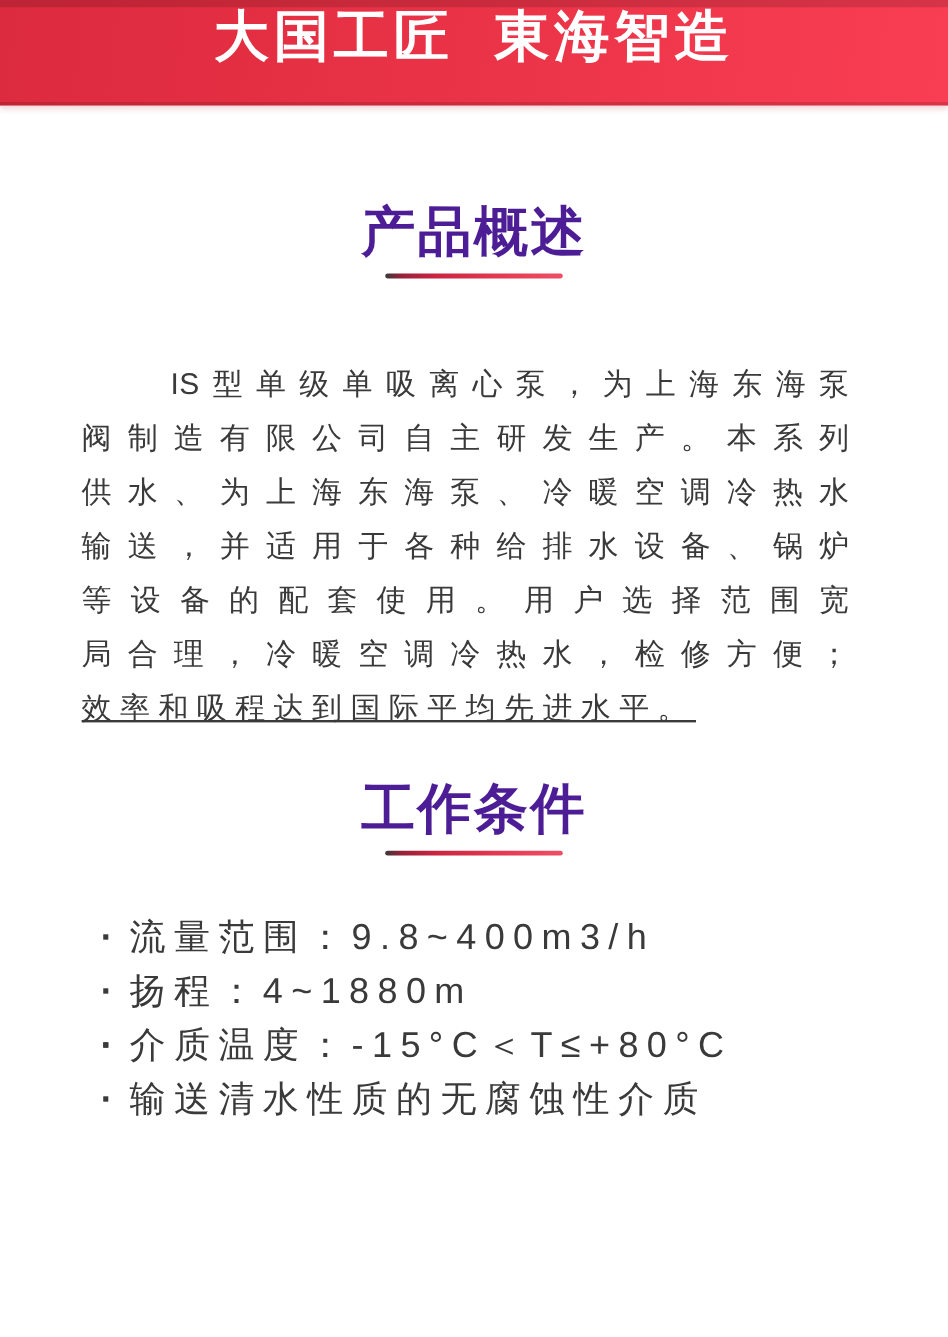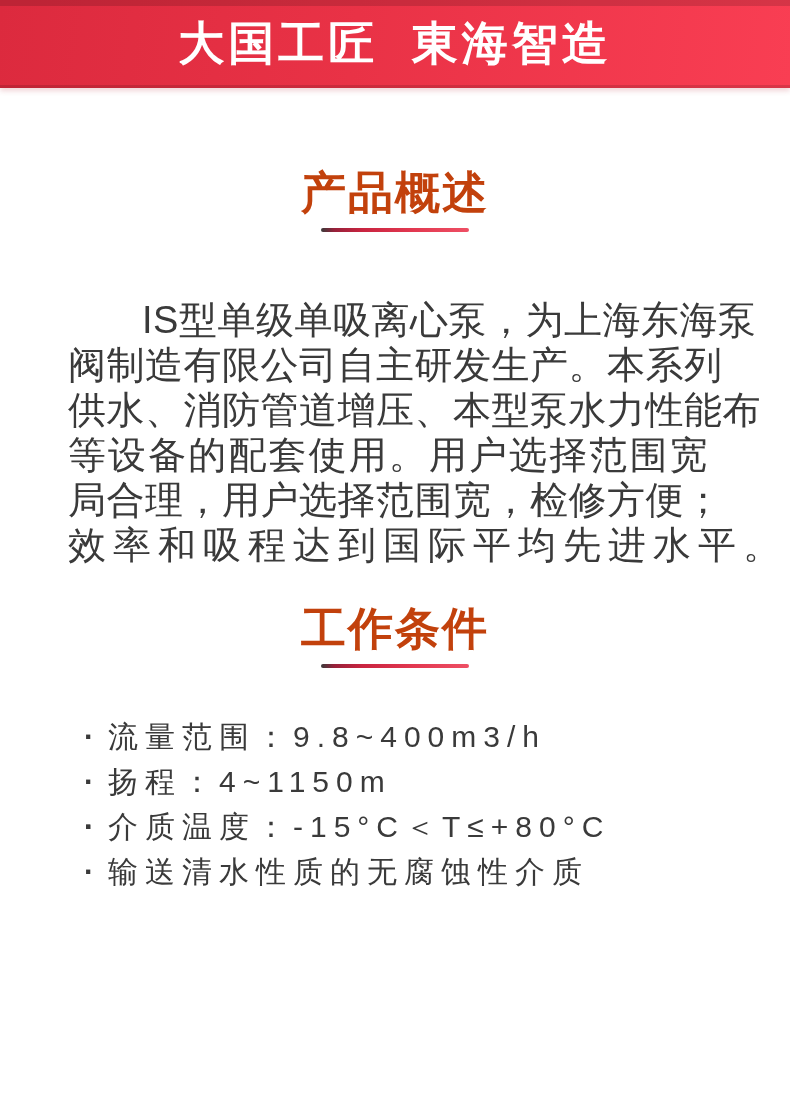--- a/index.html
+++ b/index.html
@@ -10,21 +10,21 @@
     background: #ffffff;
     font-family: "Liberation Sans", sans-serif;
     overflow: hidden;
   }
 
   
   .banner {
     height: 88px;
     background: linear-gradient(97deg, #dc2a3e 0%, #e93246 45%, #f93e53 100%);
     display: flex;
-    align-items: center;
+    align-items: flex-start;
     justify-content: center;
     box-shadow:
       inset 0 6px 0 rgba(0,0,0,0.14),
       inset 0 -3px 0 rgba(0,0,0,0.13),
       0 3px 5px rgba(190,70,80,0.22);
   }
   .banner-title {
     color: #ffffff;
     font-size: 46px;
     font-weight: bold;
@@ -32,51 +32,51 @@
     white-space: pre;
   }
 
   
   .section-title {
     margin: 0;
     text-align: center;
     font-size: 45px;
     line-height: 1;
     font-weight: bold;
-    color: #c2410c;
+    color: #4c1d95;
     letter-spacing: 2px;
   }
   .overview .section-title { margin-top: 82px; }
   .conditions .section-title { margin-top: 38px; }
 
   .title-underline {
     width: 148px;
     height: 4px;
     margin: 13px auto 0 auto;
     border-radius: 2px;
     background: linear-gradient(to right,
       #3a3a3a 0%, #97213a 9%, #c92440 28%, #e23850 62%, #ee4f64 100%);
   }
 
   
   .paragraph {
     width: 640px;
     margin: 66px 0 0 68px;
   }
   .para-line {
-    font-size: 38px;
+    font-size: 25px;
     line-height: 45px;
     color: #3a3a3a;
     letter-spacing: 0.5px;
     text-align: justify;
     text-align-last: justify;
     white-space: nowrap;
   }
   .para-line.first { text-indent: 74px; }
-  .para-line.last  { text-align-last: left; letter-spacing: 7px; }
+  .para-line.last  { text-align-last: left; letter-spacing: 7px; text-decoration: underline; }
 
   
   .cond-list {
     list-style: none;
     margin: 46px 0 0 68px;
     padding: 0;
     width: 660px;
   }
   .cond-item {
     position: relative;
@@ -104,39 +104,40 @@
     <div class="banner-title">大国工匠  東海智造</div>
   </header>
 
   <section class="overview">
     <h1 class="section-title">产品概述</h1>
     <div class="title-underline"></div>
 
     <div class="paragraph">
       <div class="para-line first">IS型单级单吸离心泵，为上海东海泵</div>
       <div class="para-line">阀制造有限公司自主研发生产。本系列</div>
-      <div class="para-line">供水、消防管道增压、本型泵水力性能布</div>
+      <div class="para-line">供水、为上海东海泵、冷暖空调冷热水</div>
+      <div class="para-line">输送，并适用于各种给排水设备、锅炉</div>
       <div class="para-line">等设备的配套使用。用户选择范围宽</div>
-      <div class="para-line">局合理，用户选择范围宽，检修方便；</div>
+      <div class="para-line">局合理，冷暖空调冷热水，检修方便；</div>
       <div class="para-line last">效率和吸程达到国际平均先进水平。</div>
     </div>
   </section>
 
   <section class="conditions">
     <h1 class="section-title">工作条件</h1>
     <div class="title-underline"></div>
 
     <ul class="cond-list">
       <li class="cond-item">
         <span class="cond-bullet">·</span>
         <span>流量范围：9.8~400m3/h</span>
       </li>
       <li class="cond-item">
         <span class="cond-bullet">·</span>
-        <span>扬程：4~1150m</span>
+        <span>扬程：4~1880m</span>
       </li>
       <li class="cond-item">
         <span class="cond-bullet">·</span>
       </li>
       <li class="cond-item">
         <span class="cond-bullet">·</span>
         <span>介质温度：-15°C＜T≤+80°C</span>
       </li>
       <li class="cond-item">
         <span class="cond-bullet">·</span>

